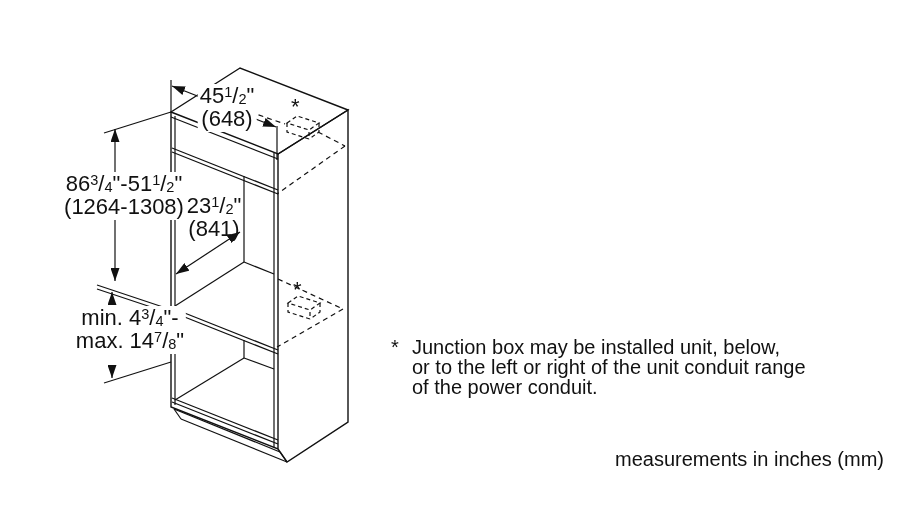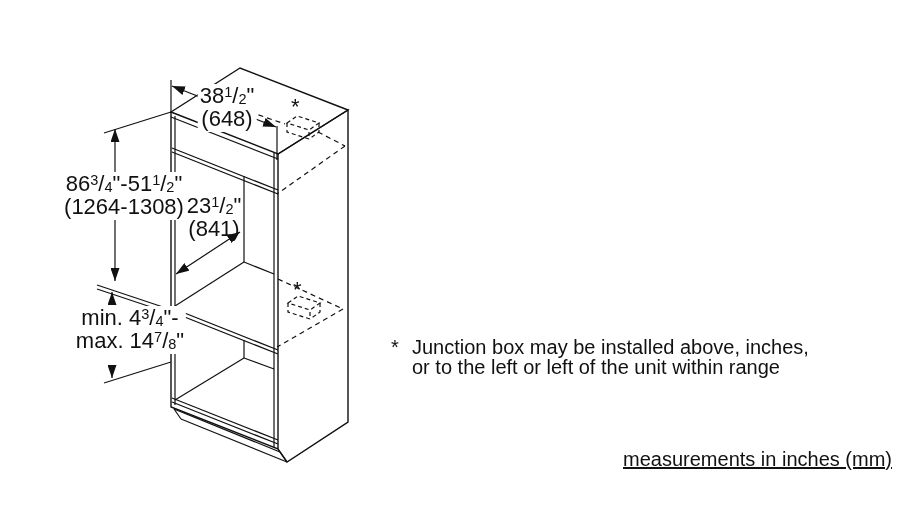--- a/index.html
+++ b/index.html
@@ -11,21 +11,21 @@
   .lbl{position:absolute;background:#fff;text-align:center;line-height:1.04;
        font-size:22px;color:#111;white-space:nowrap;padding:1px 2px;}
   .lbl.center{transform:translateX(-50%);}
   .seg-n{}
   .seg-u{font-size:0.66em;vertical-align:0.42em;}
   .seg-d{font-size:0.66em;vertical-align:-0.04em;}
   .asterisk{position:absolute;font-size:22px;color:#111;background:transparent;}
   #note{position:absolute;left:391px;top:337px;display:flex;align-items:flex-start;
         font-size:20px;line-height:20px;color:#111;}
   #note .marker{width:21px;flex:0 0 auto;}
-  #footer{position:absolute;right:8px;top:448px;font-size:20px;color:#111;text-decoration:underline;}
+  #footer{position:absolute;right:16px;top:448px;font-size:20px;color:#111;}
 </style>
 </head>
 <body>
 
 <div id="stage">
 
   <svg id="linework" viewBox="0 0 900 506" xmlns="http://www.w3.org/2000/svg">
     <defs>
       <marker id="arr" markerUnits="userSpaceOnUse" markerWidth="14" markerHeight="9" refX="13" refY="4.5" orient="auto-start-reverse">
         <path d="M0,0 L13,4.5 L0,9 Z" fill="#111"></path>
@@ -108,21 +108,21 @@
 
       <g>
         <path d="M288,303 L298,296 L320,303 L310,310 Z"></path>
         <path d="M288,303 L288,312 L310,319 L310,310"></path>
         <path d="M320,303 L320,312 L310,319"></path>
       </g>
     </g>
   </svg>
 
   <div class="lbl center" style="left:227px;top:84px;">
-    <div><span class="seg-n">38</span><span class="seg-u">1</span><span class="seg-n">/</span><span class="seg-d">2</span><span class="seg-n">"</span></div>
+    <div><span class="seg-n">45</span><span class="seg-u">1</span><span class="seg-n">/</span><span class="seg-d">2</span><span class="seg-n">"</span></div>
     <div>(648)</div>
   </div>
 
   <div class="lbl center" style="left:124px;top:172px;">
     <div><span class="seg-n">86</span><span class="seg-u">3</span><span class="seg-n">/</span><span class="seg-d">4</span><span class="seg-n">"-51</span><span class="seg-u">1</span><span class="seg-n">/</span><span class="seg-d">2</span><span class="seg-n">"</span></div>
     <div>(1264-1308)</div>
   </div>
 
   <div class="lbl center" style="left:214px;top:194px;background:transparent;">
     <div><span class="seg-n">23</span><span class="seg-u">1</span><span class="seg-n">/</span><span class="seg-d">2</span><span class="seg-n">"</span></div>
@@ -133,20 +133,21 @@
     <div><span class="seg-n">min. 4</span><span class="seg-u">3</span><span class="seg-n">/</span><span class="seg-d">4</span><span class="seg-n">"-</span></div>
     <div><span class="seg-n">max. 14</span><span class="seg-u">7</span><span class="seg-n">/</span><span class="seg-d">8</span><span class="seg-n">"</span></div>
   </div>
 
   <div class="asterisk" style="left:291px;top:94px;">*</div>
   <div class="asterisk" style="left:293px;top:277px;">*</div>
 
   <div id="note">
     <span class="marker">*</span>
     <div>
-      <div>Junction box may be installed above, inches,</div>
-      <div>or to the left or left of the unit within range</div>
+      <div>Junction box may be installed unit, below,</div>
+      <div>or to the left or right of the unit conduit range</div>
+      <div>of the power conduit.</div>
     </div>
   </div>
 
   <div id="footer">measurements in inches (mm)</div>
 
 </div>
 
 </body></html>

